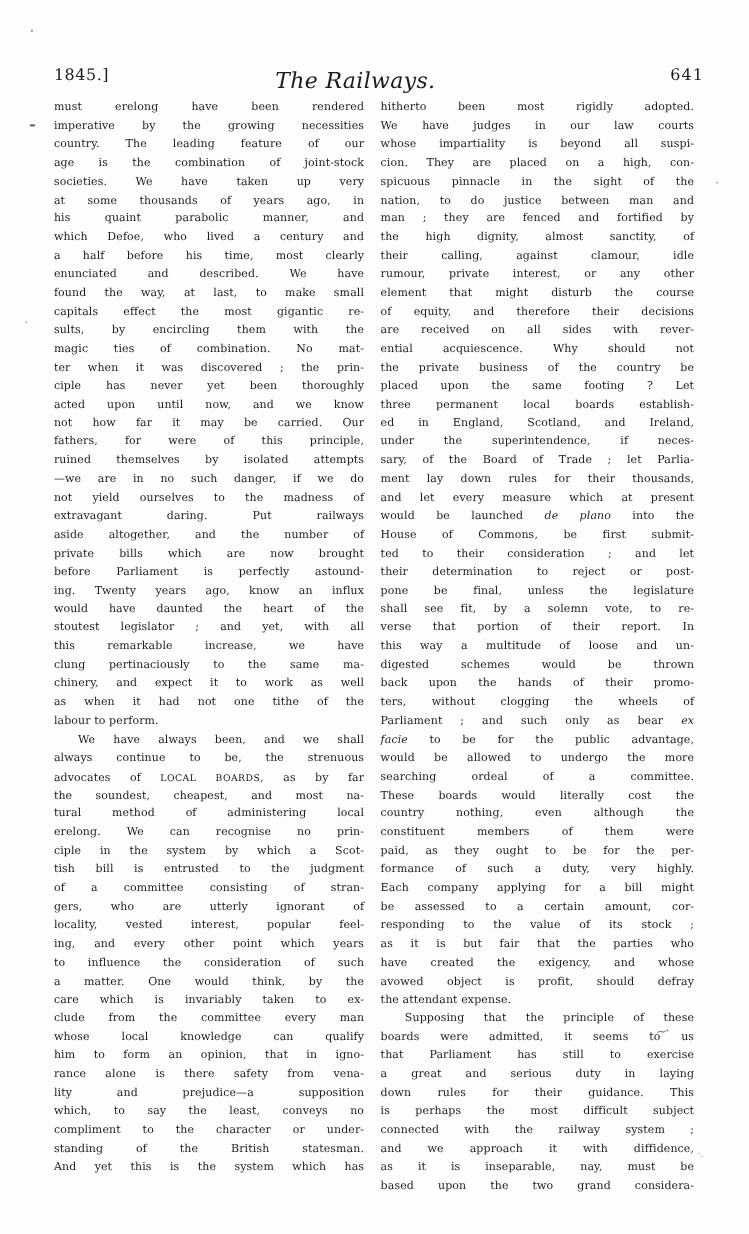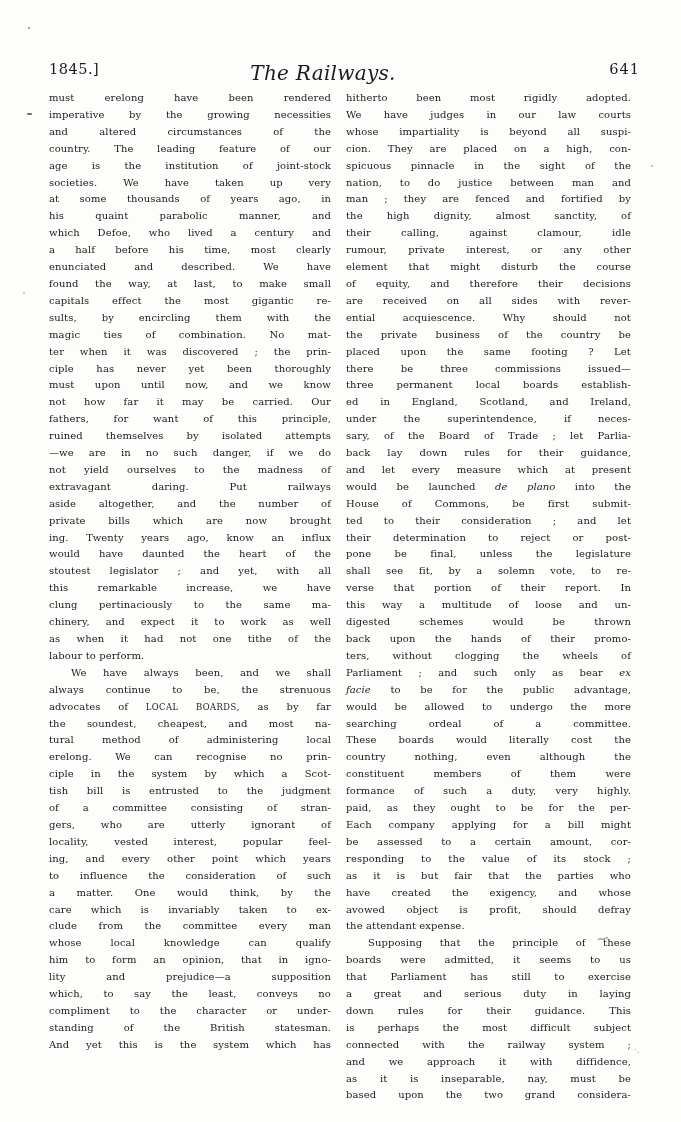--- a/index.html
+++ b/index.html
@@ -78,44 +78,44 @@
 
   <div class="running-head">
     <span class="rh-left">1845.]</span>
     <span class="rh-title">The Railways.</span>
     <span class="rh-right">641</span>
   </div>
 
   <div class="col col-left">
       <div class="line"><span>must erelong have been rendered</span></div>
       <div class="line"><span>imperative by the growing necessities</span></div>
-      <div class="line"><span>and altered circumstances of the</span></div>
       <div class="line"><span>country. The leading feature of our</span></div>
-      <div class="line"><span>age is the institution of joint-stock</span></div>
+      <div class="line"><span>age is the combination of joint-stock</span></div>
       <div class="line"><span>societies. We have taken up very</span></div>
       <div class="line"><span>at some thousands of years ago, in</span></div>
       <div class="line"><span>his quaint parabolic manner, and</span></div>
       <div class="line"><span>which Defoe, who lived a century and</span></div>
       <div class="line"><span>a half before his time, most clearly</span></div>
       <div class="line"><span>enunciated and described. We have</span></div>
       <div class="line"><span>found the way, at last, to make small</span></div>
       <div class="line"><span>capitals effect the most gigantic re-</span></div>
       <div class="line"><span>sults, by encircling them with the</span></div>
       <div class="line"><span>magic ties of combination. No mat-</span></div>
       <div class="line"><span>ter when it was discovered ; the prin-</span></div>
       <div class="line"><span>ciple has never yet been thoroughly</span></div>
-      <div class="line"><span>must upon until now, and we know</span></div>
+      <div class="line"><span>acted upon until now, and we know</span></div>
       <div class="line"><span>not how far it may be carried.  Our</span></div>
-      <div class="line"><span>fathers, for want of this principle,</span></div>
+      <div class="line"><span>fathers, for were of this principle,</span></div>
       <div class="line"><span>ruined themselves by isolated attempts</span></div>
       <div class="line"><span>—we are in no such danger, if we do</span></div>
       <div class="line"><span>not yield ourselves to the madness of</span></div>
       <div class="line"><span>extravagant daring. Put railways</span></div>
       <div class="line"><span>aside altogether, and the number of</span></div>
       <div class="line"><span>private bills which are now brought</span></div>
+      <div class="line"><span>before Parliament is perfectly astound-</span></div>
       <div class="line"><span>ing. Twenty years ago, know an influx</span></div>
       <div class="line"><span>would have daunted the heart of the</span></div>
       <div class="line"><span>stoutest legislator ; and yet, with all</span></div>
       <div class="line"><span>this remarkable increase, we have</span></div>
       <div class="line"><span>clung pertinaciously to the same ma-</span></div>
       <div class="line"><span>chinery, and expect it to work as well</span></div>
       <div class="line"><span>as when it had not one tithe of the</span></div>
       <div class="line pend"><span>labour to perform.</span></div>
       <div class="line pstart"><span>We have always been, and we shall</span></div>
       <div class="line"><span>always continue to be, the strenuous</span></div>
@@ -128,20 +128,21 @@
       <div class="line"><span>of a committee consisting of stran-</span></div>
       <div class="line"><span>gers, who are utterly ignorant of</span></div>
       <div class="line"><span>locality, vested interest, popular feel-</span></div>
       <div class="line"><span>ing, and every other point which years</span></div>
       <div class="line"><span>to influence the consideration of such</span></div>
       <div class="line"><span>a matter. One would think, by the</span></div>
       <div class="line"><span>care which is invariably taken to ex-</span></div>
       <div class="line"><span>clude from the committee every man</span></div>
       <div class="line"><span>whose local knowledge can qualify</span></div>
       <div class="line"><span>him to form an opinion, that in igno-</span></div>
+      <div class="line"><span>rance alone is there safety from vena-</span></div>
       <div class="line"><span>lity and prejudice—a supposition</span></div>
       <div class="line"><span>which, to say the least, conveys no</span></div>
       <div class="line"><span>compliment to the character or under-</span></div>
       <div class="line"><span>standing of the British statesman.</span></div>
       <div class="line"><span>And yet this is the system which has</span></div>
     </div>
   <div class="col col-right">
       <div class="line"><span>hitherto been most rigidly adopted.</span></div>
       <div class="line"><span>We have judges in our law courts</span></div>
       <div class="line"><span>whose impartiality is beyond all suspi-</span></div>
@@ -151,47 +152,46 @@
       <div class="line"><span>man ; they are fenced and fortified by</span></div>
       <div class="line"><span>the high dignity, almost sanctity, of</span></div>
       <div class="line"><span>their calling, against clamour, idle</span></div>
       <div class="line"><span>rumour, private interest, or any other</span></div>
       <div class="line"><span>element that might disturb the course</span></div>
       <div class="line"><span>of equity, and therefore their decisions</span></div>
       <div class="line"><span>are received on all sides with rever-</span></div>
       <div class="line"><span>ential acquiescence. Why should not</span></div>
       <div class="line"><span>the private business of the country be</span></div>
       <div class="line"><span>placed upon the same footing ? Let</span></div>
-      <div class="line"><span>there be three commissions issued—</span></div>
       <div class="line"><span>three permanent local boards establish-</span></div>
       <div class="line"><span>ed in England, Scotland, and Ireland,</span></div>
       <div class="line"><span>under the superintendence, if neces-</span></div>
       <div class="line"><span>sary, of the Board of Trade ; let Parlia-</span></div>
-      <div class="line"><span>back lay down rules for their guidance,</span></div>
+      <div class="line"><span>ment lay down rules for their thousands,</span></div>
       <div class="line"><span>and let every measure which at present</span></div>
       <div class="line"><span>would be launched </span><span class="it">de plano</span><span> into the</span></div>
       <div class="line"><span>House of Commons, be first submit-</span></div>
       <div class="line"><span>ted to their consideration ; and let</span></div>
       <div class="line"><span>their determination to reject or post-</span></div>
       <div class="line"><span>pone be final, unless the legislature</span></div>
       <div class="line"><span>shall see fit, by a solemn vote, to re-</span></div>
       <div class="line"><span>verse that portion of their report. In</span></div>
       <div class="line"><span>this way a multitude of loose and un-</span></div>
       <div class="line"><span>digested schemes would be thrown</span></div>
       <div class="line"><span>back upon the hands of their promo-</span></div>
       <div class="line"><span>ters, without clogging the wheels of</span></div>
       <div class="line"><span>Parliament ; and such only as bear </span><span class="it">ex</span></div>
       <div class="line"><span class="it">facie</span><span> to be for the public advantage,</span></div>
       <div class="line"><span>would be allowed to undergo the more</span></div>
       <div class="line"><span>searching ordeal of a committee.</span></div>
       <div class="line"><span>These boards would literally cost the</span></div>
       <div class="line"><span>country nothing, even although the</span></div>
       <div class="line"><span>constituent members of them were</span></div>
+      <div class="line"><span>paid, as they ought to be for the per-</span></div>
       <div class="line"><span>formance of such a duty, very highly.</span></div>
-      <div class="line"><span>paid, as they ought to be for the per-</span></div>
       <div class="line"><span>Each company applying for a bill might</span></div>
       <div class="line"><span>be assessed to a certain amount, cor-</span></div>
       <div class="line"><span>responding to the value of its stock ;</span></div>
       <div class="line"><span>as it is but fair that the parties who</span></div>
       <div class="line"><span>have created the exigency, and whose</span></div>
       <div class="line"><span>avowed object is profit, should defray</span></div>
       <div class="line pend"><span>the attendant expense.</span></div>
       <div class="line pstart"><span>Supposing that the principle of these</span></div>
       <div class="line"><span>boards were admitted, it seems to us</span></div>
       <div class="line"><span>that Parliament has still to exercise</span></div>

